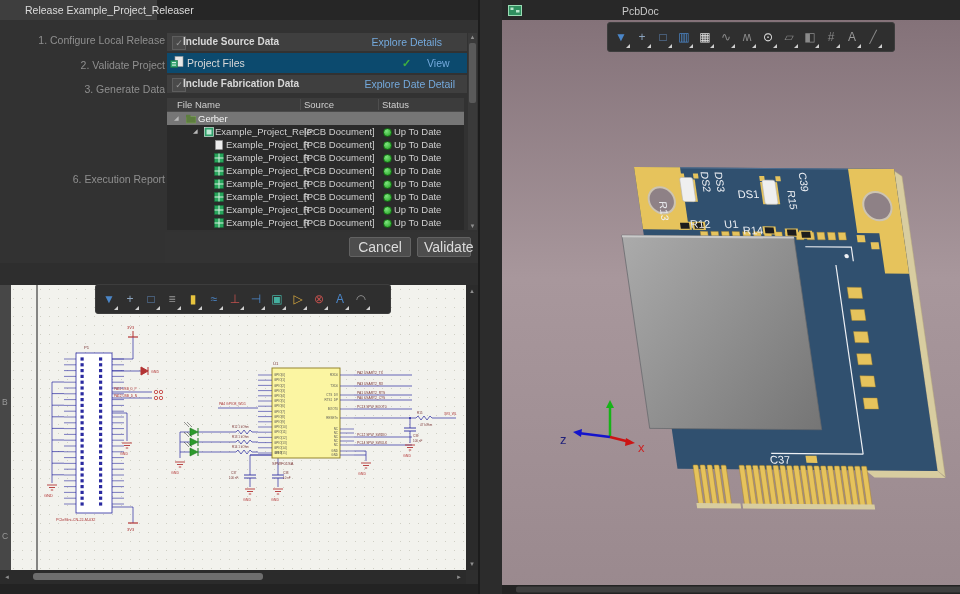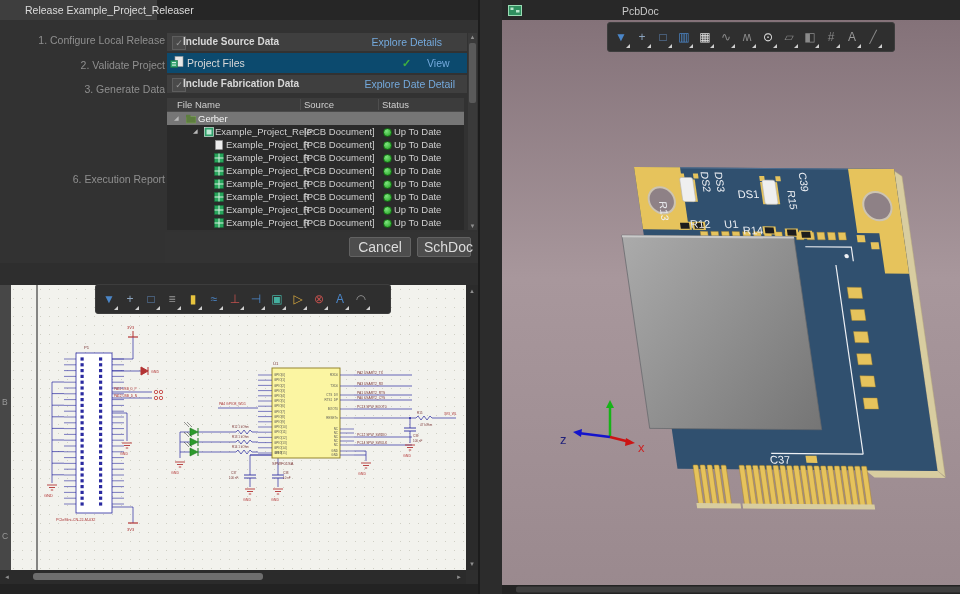--- a/index.html
+++ b/index.html
@@ -206,21 +206,21 @@
           </div>
         </div>
       <div class="vscroll" style="left:303px;top:13px;width:9px;height:197px">
         <span class="sarr" style="top:0">▲</span>
         <span class="sarr" style="bottom:0">▼</span>
         <span class="thumb" style="top:10px;height:60px"></span>
       </div>
     </div>
     <div class="btn-bar">
       <button class="btn" style="left:184px;width:62px">Cancel</button>
-      <button class="btn" style="left:252px;width:54px">SchDoc</button>
+      <button class="btn" style="left:252px;width:54px">Validate</button>
     </div>
   </section>
 
   <section id="schdoc-panel">
     <div id="sch-canvas">
       <svg id="sch-svg" width="466" height="285" viewBox="0 0 466 285">
           <line x1="37" y1="0" x2="37" y2="285" stroke="#1a1a1a" stroke-width="1"></line>
           <g stroke="#2a2aa0" stroke-width="0.7" fill="none">
             <path d="M52,97 H64"></path>
             <path d="M52,108.6 H64"></path>

